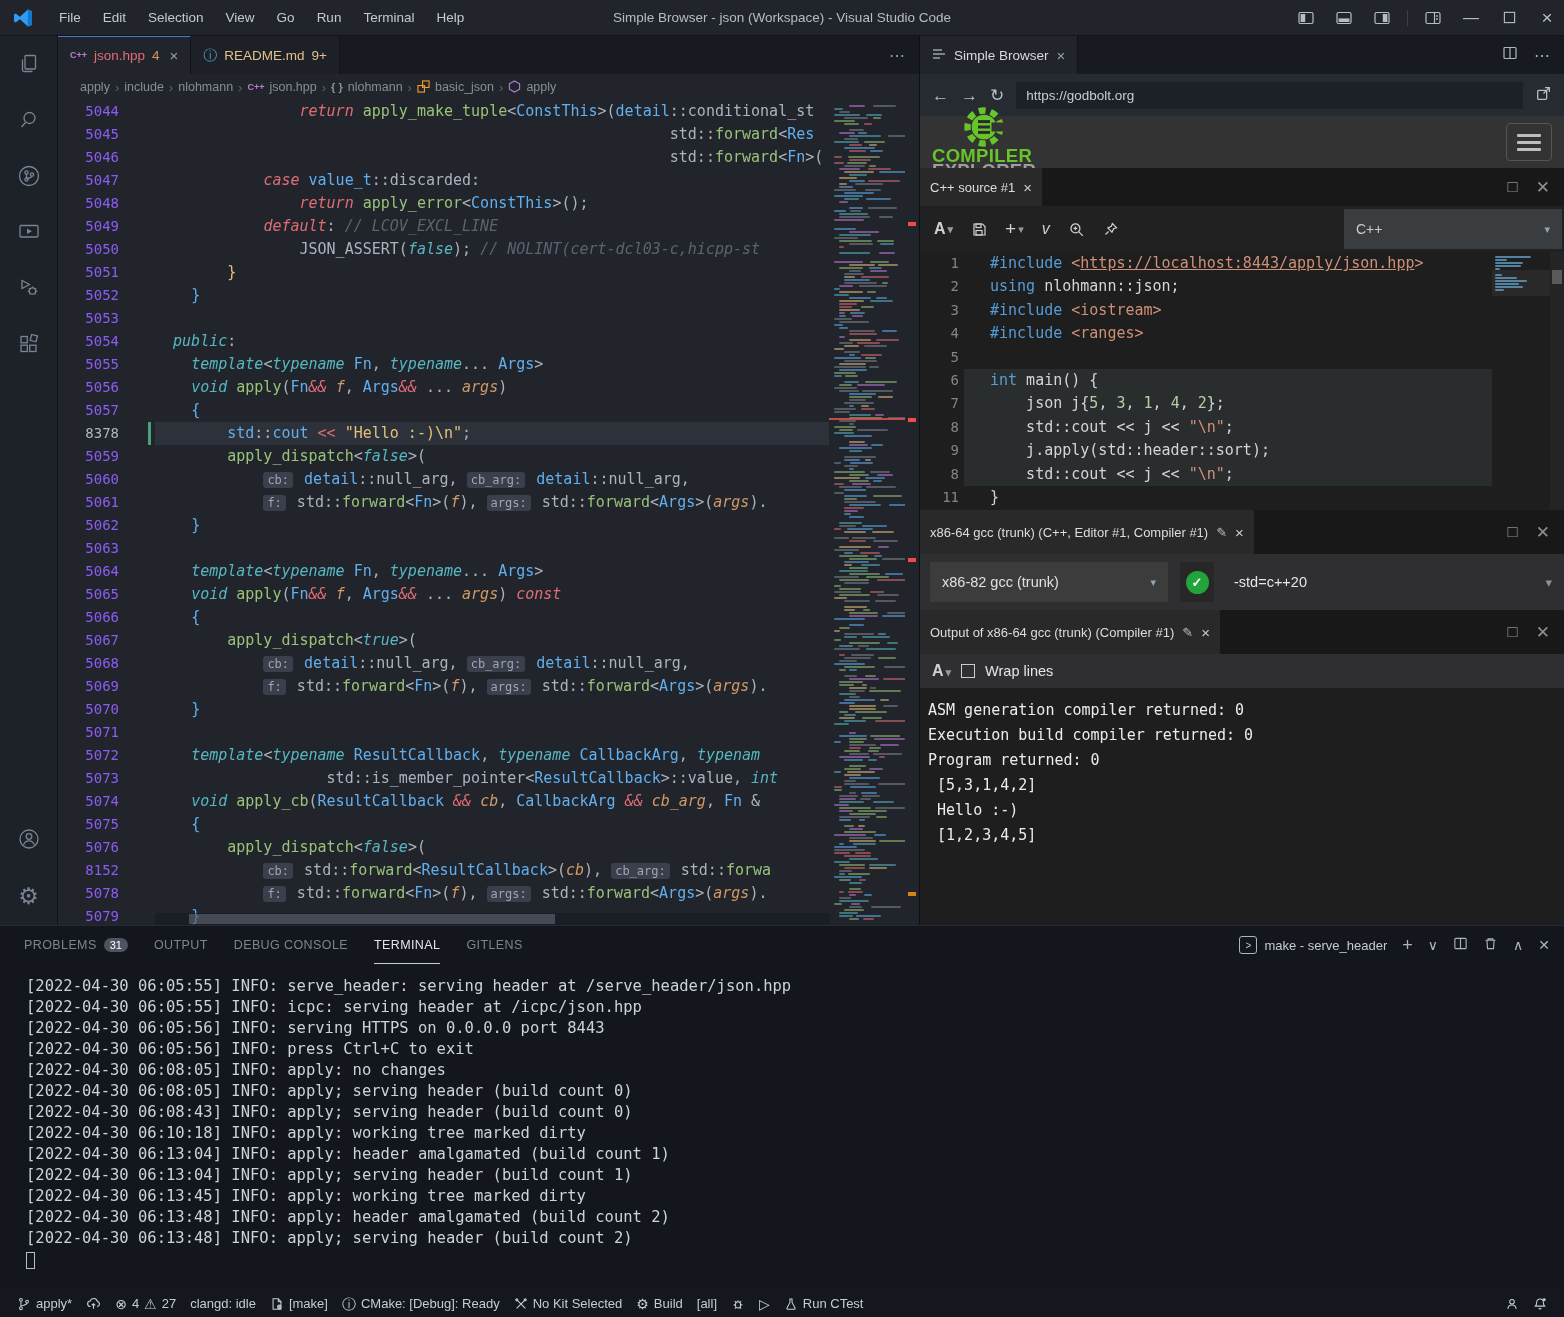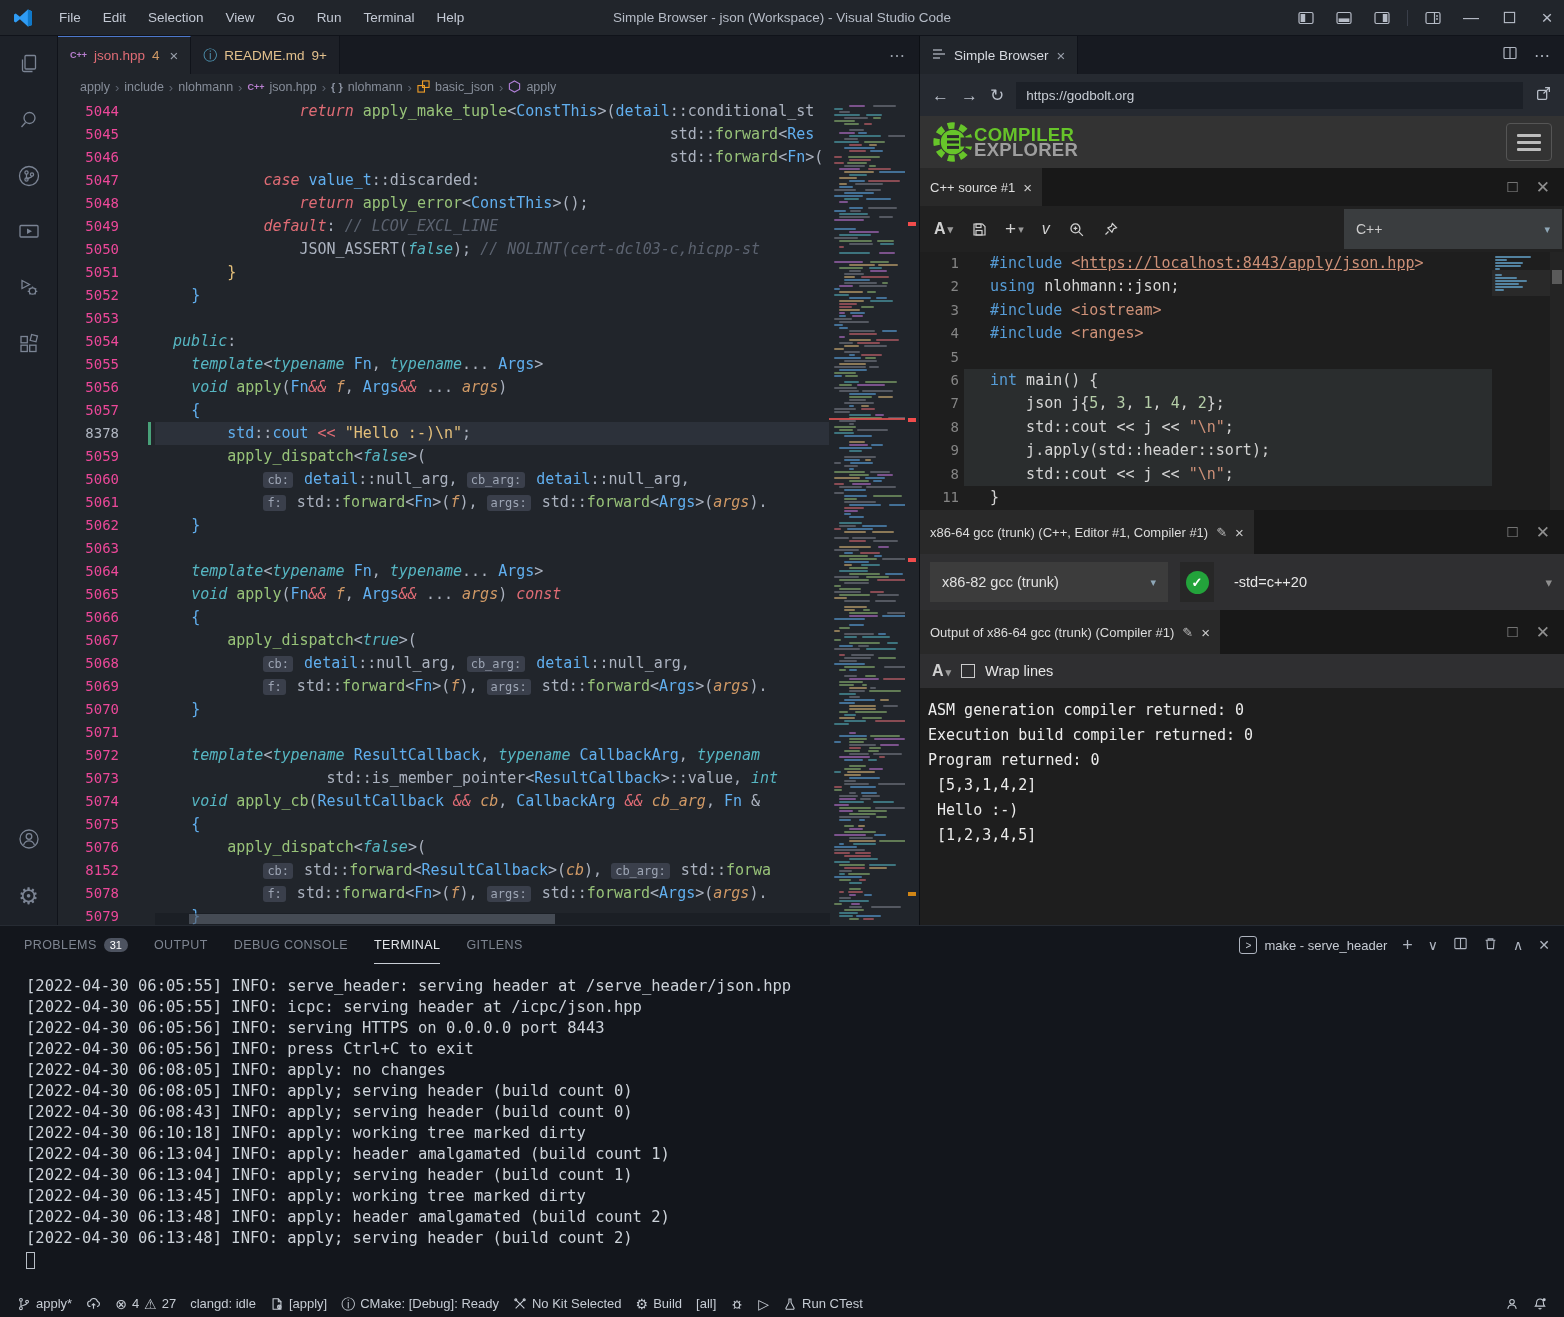--- a/index.html
+++ b/index.html
@@ -44,21 +44,21 @@
   .breadcrumb { height:26px; display:flex; align-items:center; gap:5px; padding-left:22px;
                 font-size:12.5px; color:#868d99; background:#21252b; }
   .bc-sep { color:#5d6470; font-size:13px; }
   .bc-ic svg { vertical-align:-2px; }
   .bracesic { color:#8a91a0; font-weight:bold; font-size:11px; }
 
   
   .code-wrap { height:825px; display:flex; position:relative; overflow:hidden; }
   .code-col { width:772px; overflow:hidden; }
   .code-row { height:23px; line-height:23px; display:flex; font-family:"DejaVu Sans Mono",monospace; font-size:15px; }
-  .ln { width:97px; padding-right:36px; text-align:right; color:#ec4899; font-size:14px; flex:none; }
+  .ln { width:97px; padding-right:36px; text-align:right; color:#8b5cf6; font-size:14px; flex:none; }
   .lc { flex:1; white-space:pre; position:relative; color:#abb2bf; }
   .code-row.cur .lc { background:#2c313a; }
   .code-row.cur .ln { color:#b0b6c1; }
   .gitbar { position:absolute; left:-7px; top:0; bottom:0; width:3px; background:#49a179; }
   .tk-p { color:#abb2bf; }
   .tk-kw { color:#e06c75; font-style:italic; }
   .tk-kw2 { color:#56b6c2; font-style:italic; }
   .tk-fn { color:#98c379; }
   .tk-type { color:#61afef; }
   .tk-pr { color:#d19a66; font-style:italic; }
@@ -82,21 +82,21 @@
               font-size:13.5px; border-right:1px solid #10131a; }
   .pane-ctrls { margin-left:auto; display:flex; align-items:center; gap:16px; padding-right:14px; color:#aeb4bf; }
   .browser-bar { height:42px; background:#262a31; display:flex; align-items:center; gap:12px; padding:0 12px; }
   .nav-ar { color:#b9bfc9; font-size:17px; line-height:1; }
   .url-box { flex:1; height:27px; background:#1c2027; color:#c7ccd4; font-size:13.5px;
              display:flex; align-items:center; padding-left:10px; }
 
   
   .ce { flex:1; display:flex; flex-direction:column; background:#1e1e1e; color:#cccccc; }
   .ce-header { height:52px; background:#333333; display:flex; align-items:center; padding:0 12px; flex:none; }
-  .ce-logo { display:flex; align-items:center; gap:0; }
+  .ce-logo { display:flex; align-items:center; gap:0;flex-direction:column; }
   .ce-logo-text { font-weight:bold; font-size:18.5px; line-height:15px; letter-spacing:.3px; }
   .ce-l1 { color:#67c52a; } .ce-l2 { color:#9e9e9e; }
   .ce-burger { margin-left:auto; width:46px; height:38px; border:1px solid #555; border-radius:4px;
                display:flex; flex-direction:column; justify-content:center; gap:4px; align-items:center; }
   .ce-burger i { width:24px; height:3px; background:#bdbdbd; border-radius:1px; }
 
   .ce-tabrow { height:38px; background:#181818; display:flex; align-items:stretch; flex:none; }
   .ce-tabrow.tall { height:44px; }
   .ce-tab { display:flex; align-items:center; gap:8px; padding:0 10px; background:#292929; font-size:13px; color:#dddddd; }
   .ce-tab .pencil { font-size:13px; color:#bbb; } .ce-tab .close { color:#ccc; font-size:15px; }
@@ -1170,21 +1170,21 @@
       </div>
       <div class="sb-item">
         <span class="sb-ic">
           <svg width="14" height="14" viewBox="0 0 16 16" fill="none" stroke-width="1.2">
             <path d="M9.5 2h-6v12h9V5.5z"></path>
             <path d="M9.5 2v3.5H13"></path>
             <circle cx="10.6" cy="11.3" r="2"></circle>
             <path d="M10.6 10v2.6M9.3 11.3h2.6"></path>
           </svg>
         </span>
-        <span>[apply]</span>
+        <span>[make]</span>
       </div>
       <div class="sb-item">
         <span class="sb-ic">
           <span class="sb-glyph">ⓘ</span>
         </span>
         <span>CMake: [Debug]: Ready</span>
       </div>
       <div class="sb-item">
         <span class="sb-ic">
           <svg width="14" height="14" viewBox="0 0 16 16" fill="none" stroke-width="1.3">

